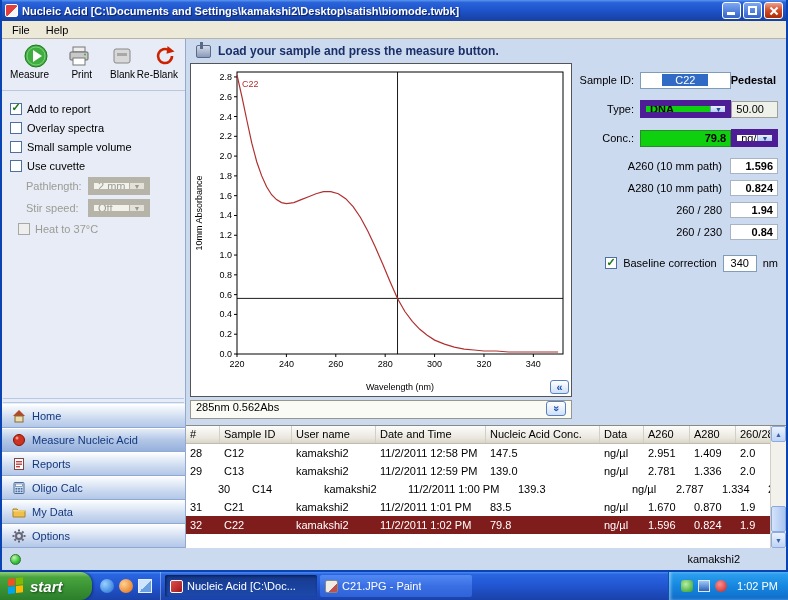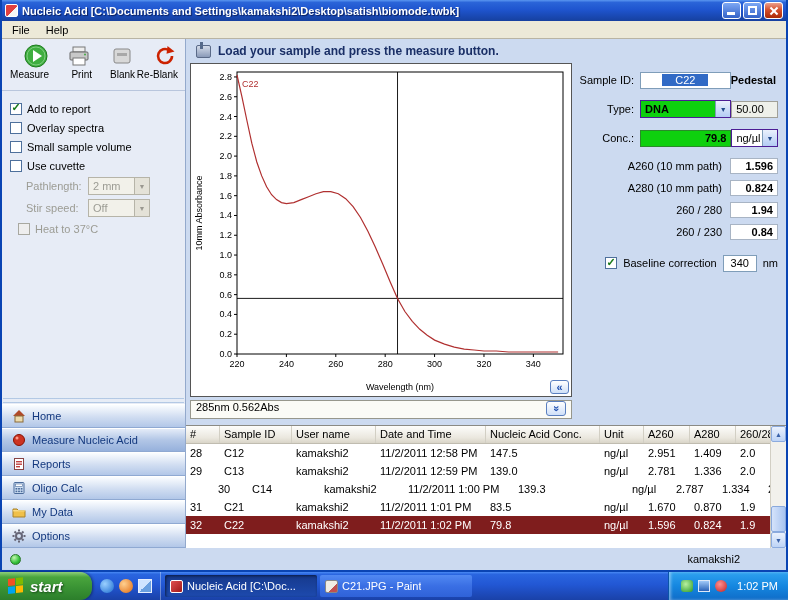--- a/index.html
+++ b/index.html
@@ -29,21 +29,21 @@
 .tb-label{font-size:10px;margin-top:0}
 .checks{padding:8px 4px 0 8px;flex:none}
 .check-row{display:flex;align-items:center;height:19px;gap:5px}
 .check-row.indent{padding-left:8px}
 .cbox{width:12px;height:12px;flex:none;background:#fff;border:1px solid #4e709c;display:inline-flex;align-items:center;justify-content:center;position:relative}
 .cbox .mark{font-size:11px;font-weight:bold;color:#1a7a1a;line-height:1;margin-top:-2px}
 .cbox.dis{background:#eee;border-color:#a8a8a0}
 .clabel.gray,.dlabel{color:#9c9c94}
 .combo-row{display:flex;align-items:center;height:22px;gap:4px;padding-left:16px}
 .dlabel{width:58px}
-.combo{height:18px;border:1px solid #4c1d95;background:#fff;display:inline-flex;align-items:center;position:relative;overflow:hidden}
+.combo{height:18px;border:6px solid #4c1d95;background:#fff;display:inline-flex;align-items:center;position:relative;overflow:hidden}
 .combo.disabled{width:62px;background:#f2f1ea;border-color:#b6b4a8;color:#9c9c94}
 .combo-text{flex:1;padding:0 4px;white-space:nowrap;overflow:hidden}
 .combo-arrow{width:15px;height:100%;flex:none;border-left:1px solid #7f9db9;background:linear-gradient(180deg,#eaf1fd,#b4ccf4);color:#234a8c;font-size:7px;display:flex;align-items:center;justify-content:center}
 .combo-arrow.dis{background:#e4e2d8;color:#9a9890;border-left-color:#b6b4a8}
 .flexspace{flex:1}
 .grip{height:9px;flex:none;display:flex;flex-direction:column;justify-content:center;gap:2px;padding:0 1px}
 .grip i{height:2px;background:linear-gradient(180deg,#fff,#9ab6dc)}
 .sidebar{flex:none}
 .side-item{height:24px;display:flex;align-items:center;gap:6px;padding-left:9px;cursor:pointer;background:linear-gradient(180deg,#fbfdff,#d0ddf1 55%,#b2c7e8);border-top:1px solid #fff;border-bottom:1px solid #8fa9d2}
 .side-item.active{background:linear-gradient(180deg,#e4ecf8,#b2c6e6 50%,#96b1dc)}
@@ -437,21 +437,21 @@
             </div>
           </div>
         </div>
         <div class="tablezone">
           <div class="thead">
               <div class="th" style="width: 34px;">#</div>
               <div class="th" style="width: 72px;">Sample ID</div>
               <div class="th" style="width: 84px;">User name</div>
               <div class="th" style="width: 110px;">Date and Time</div>
               <div class="th" style="width: 114px;">Nucleic Acid Conc.</div>
-              <div class="th" style="width: 44px;">Unit</div>
+              <div class="th" style="width: 44px;">Data</div>
               <div class="th" style="width: 46px;">A260</div>
               <div class="th" style="width: 46px;">A280</div>
               <div class="th" style="width: 30px; flex: 1 1 0%;">260/280</div>
             </div>
           <div class="tbody">
               <div class="tr">
                 <div class="td" style="width: 34px;">28</div>
                 <div class="td" style="width: 72px;">C12</div>
                 <div class="td" style="width: 84px;">kamakshi2</div>
                 <div class="td" style="width: 110px;">11/2/2011 12:58 PM</div>

